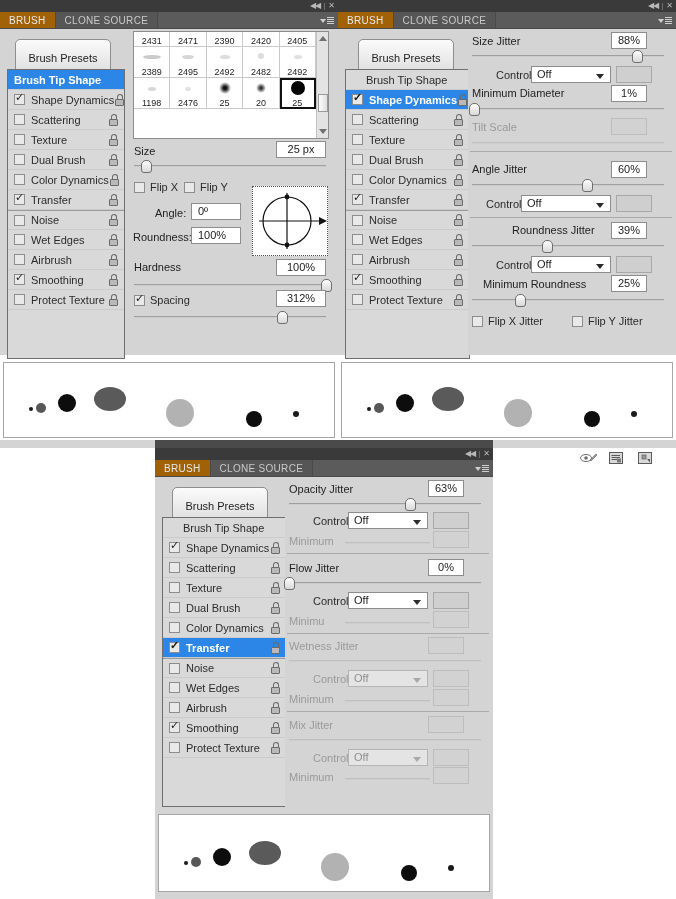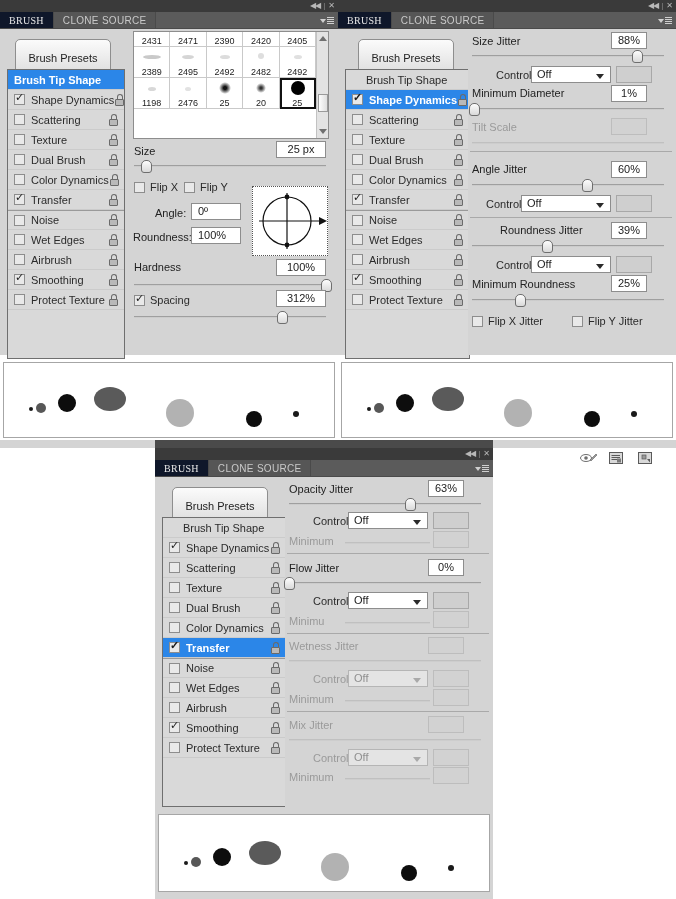--- a/index.html
+++ b/index.html
@@ -30,21 +30,21 @@
     height: 17px; background: #5b5b5b;
     display:flex; align-items: stretch;
     border-bottom: 1px solid #4a4a4a;
     position: relative;
   }
   .tab {
     display:flex; align-items:center; padding: 0 9px;
     font-size: 10px; color: #d8d8d8; letter-spacing: .3px;
     border-right: 1px solid #4a4a4a;
   }
-  .tab.active { background:#0f172a; color:#e8e8e8;font-family:Liberation Serif, serif; }
+  .tab.active { background:#a16207; color:#e8e8e8; }
   .tab.inactive { background:#565656; color:#c9c9c9; }
   .tabfill { flex:1; background:#5b5b5b; }
   .panel-menu {
     position:absolute; right:4px; top:3px;
     width:14px; height:11px;
     display:flex; align-items:center; gap:1px;
   }
   .pm-tri { width:0;height:0;border-left:3px solid transparent;border-right:3px solid transparent;border-top:4px solid #cfcfcf; }
   .pm-lines { display:flex; flex-direction:column; gap:1px; }
   .pm-lines i { display:block; width:7px; height:1px; background:#cfcfcf; }
@@ -631,34 +631,34 @@
         </div>
         <div class="ctrl-label" style="left:18px;top:169px;">Control:</div>
         <div class="select" style="left:53px;top:166px;width:90px;">
           <span>Off</span>
           <span class="caret"></span>
         </div>
         <div class="numbox empty" style="left:148px;top:166px;"></div>
 
         <div class="hsep" style="left:2px;top:188px;width:202px;"></div>
 
-        <div class="row-label" style="position:absolute;left:8px;top:195px;padding-left:24px;">Roundness Jitter</div>
+        <div class="row-label" style="position:absolute;left:20px;top:195px;padding-left:24px;">Roundness Jitter</div>
         <div class="numbox" style="left:143px;top:193px;">39%</div>
         <div class="slider" style="left:4px;top:211px;width:192px;">
           <div class="strack"></div>
             <div class="sknob" style="left:39%;"></div>
         </div>
         <div class="ctrl-label" style="left:28px;top:230px;">Control:</div>
         <div class="select" style="left:63px;top:227px;width:80px;">
           <span>Off</span>
           <span class="caret"></span>
         </div>
         <div class="numbox empty" style="left:148px;top:227px;"></div>
 
-        <div class="row-label" style="position:absolute;left:4px;top:249px;">Minimum Roundness</div>
+        <div class="row-label" style="position:absolute;left:15px;top:249px;">Minimum Roundness</div>
         <div class="numbox" style="left:143px;top:246px;">25%</div>
         <div class="slider" style="left:4px;top:265px;width:192px;">
           <div class="strack"></div>
             <div class="sknob" style="left:25%;"></div>
         </div>
 
         <div class="cbrow" style="left:4px;top:286px;">
           <span class="cb"></span>
           <span>Flip X Jitter</span>
         </div>

